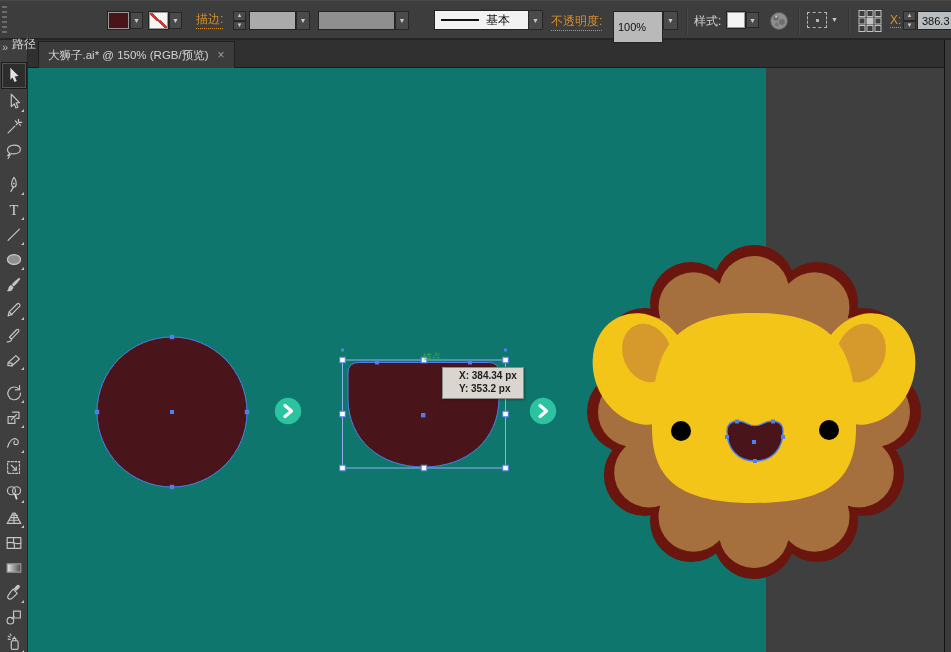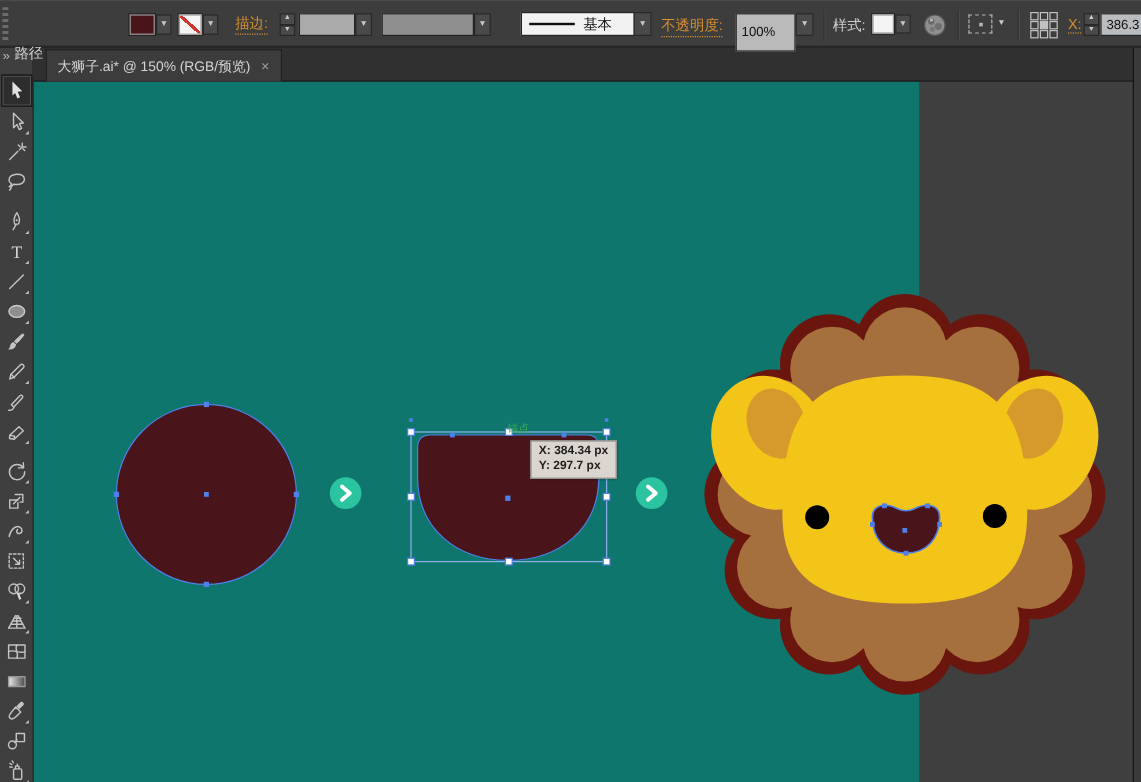--- a/index.html
+++ b/index.html
@@ -59,21 +59,21 @@
     border-left:3px solid transparent;border-bottom:3px solid #c2c2c2;}
   .ticon{width:20px;height:20px;stroke:#c4c4c4;stroke-width:1.3;fill:none;
     stroke-linecap:round;stroke-linejoin:round;}
   .tgap{height:8px;flex:0 0 auto;}
   
   .canvas{position:absolute;left:28px;top:67px;width:738px;height:585px;background:#0f766e;}
   .canvas svg{position:absolute;left:0;top:0;}
   .right-strip{position:absolute;top:40px;bottom:0;right:0;width:6px;
     background:#3a3a3a;border-left:1px solid #151515;z-index:15;}
   .meas-tip{
-    position:absolute;left:414px;top:300px;padding:2px 6px 3px 6px;
+    position:absolute;left:414px;top:300px;padding:2px 6px 3px 16px;
     background:#dad6cf;border:1px solid #8c8c8c;box-shadow:1px 1px 2px rgba(0,0,0,.3);
     color:#1d1d1d;font-size:10px;font-weight:bold;line-height:12.5px;white-space:nowrap;z-index:5;
   }
   .brush-line{display:inline-block;width:38px;height:2px;background:#101010;margin-right:7px;}
   .brush-field{background:#f2f2f2;border:1px solid #232323;color:#101010;font-size:12px;
     display:flex;align-items:center;padding:0 6px;}
 </style>
 </head>
 <body>
 
@@ -419,15 +419,15 @@
         <rect x="725" y="435" width="4" height="4"></rect>
         <rect x="781" y="435" width="4" height="4"></rect>
         <rect x="753" y="459" width="4" height="4"></rect>
         <rect x="752" y="440" width="4" height="4"></rect>
       </g>
     </g>
   </svg>
 
   <div class="meas-tip">
     <div>X: 384.34 px</div>
-    <div>Y: 297.7 px</div>
+    <div>Y: 353.2 px</div>
   </div>
 </div>
 
 </body></html>

